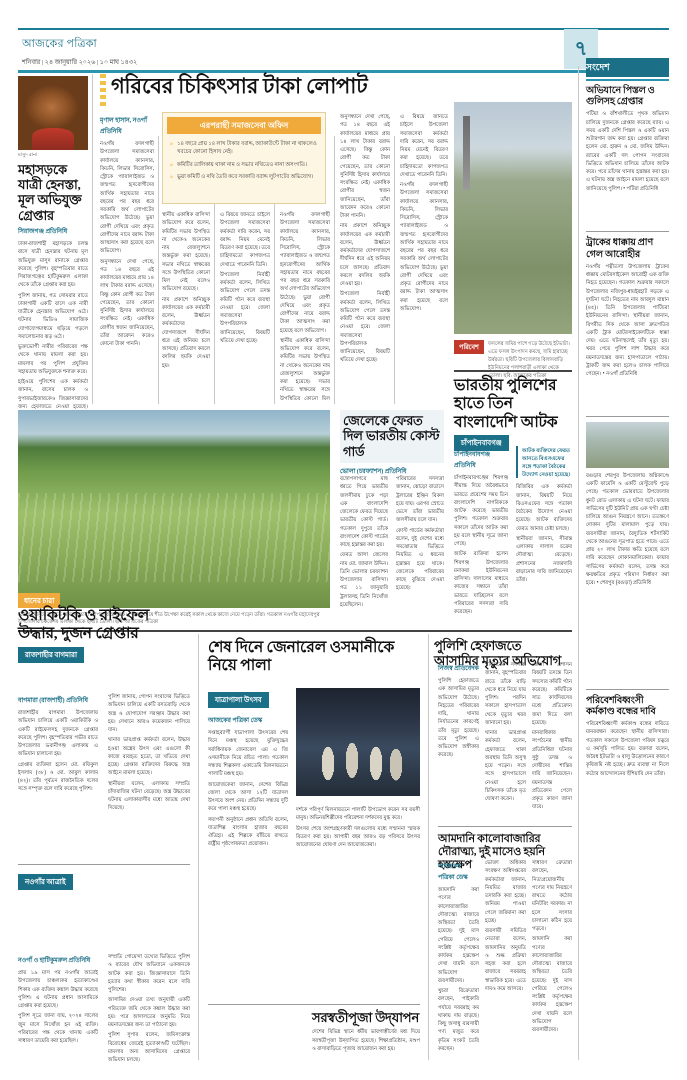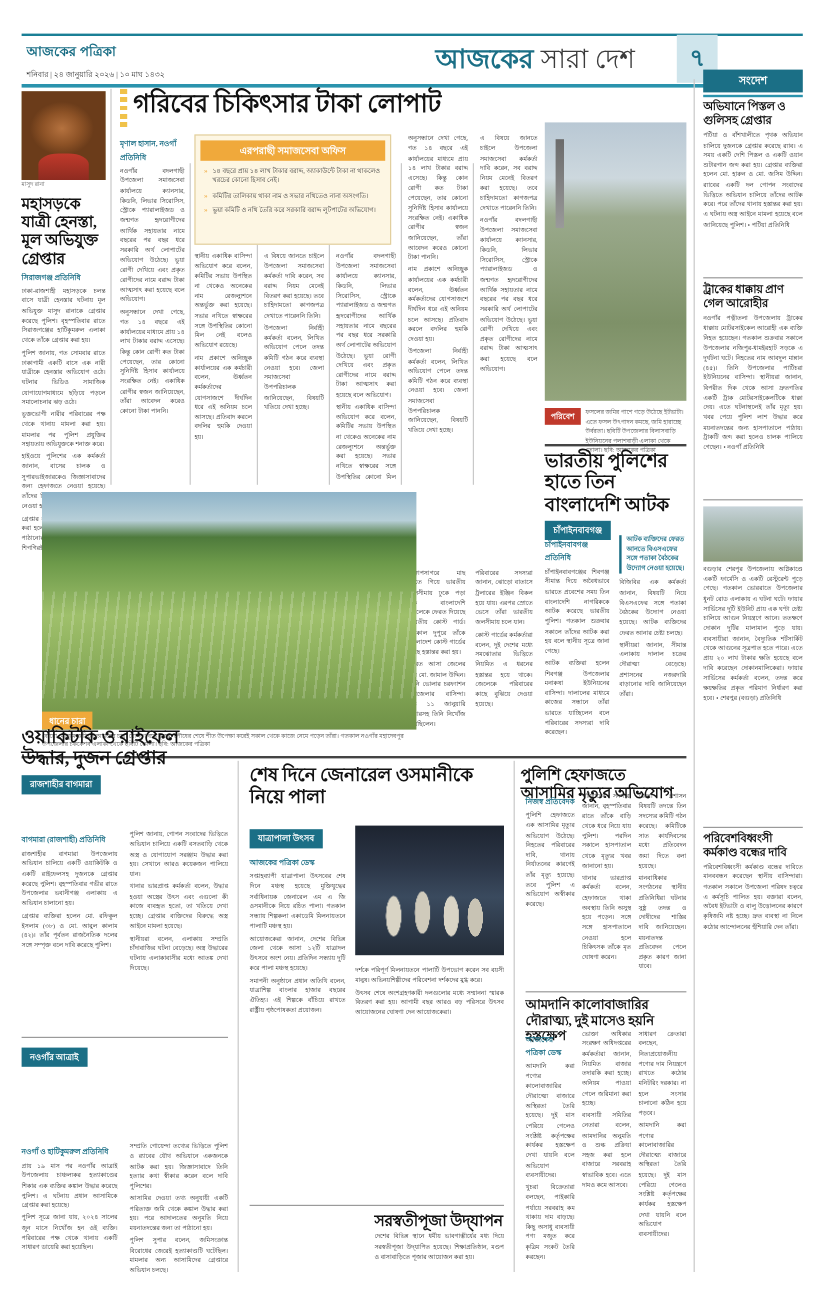--- a/index.html
+++ b/index.html
@@ -7,21 +7,21 @@
     width:687px;height:1080px;overflow:hidden;
     font-family:"Liberation Serif",serif;
     color:#111;
   }
   .page{position:relative;width:687px;height:1080px;background:#fff;}
   .inner{position:absolute;left:18px;top:28px;width:651px;height:1032px;}
 
   
   .masthead{position:relative;height:44px;border-top:2px solid #1a7f96;}
   .mh-left{position:absolute;left:4px;top:5px;}
-  .mh-brand{font-size:11px;font-weight:bold;color:#1b6f86;letter-spacing:.2px;}
+  .mh-brand{font-size:11px;font-weight:normal;color:#1b6f86;letter-spacing:.2px;}
   .mh-date{font-size:6.4px;color:#333;margin-top:3px;}
   .mh-center{position:absolute;left:345px;top:2px;display:flex;align-items:baseline;gap:6px;}
   .mh-c1{font-size:22px;font-weight:bold;color:#1b6f86;}
   .mh-c2{font-size:22px;color:#3b3b3b;}
   .mh-page{position:absolute;left:546px;top:-1px;width:34px;height:40px;background:#cfe5ec;
            display:flex;align-items:center;justify-content:center;font-size:20px;color:#1b6f86;font-weight:bold;}
   .mh-rule{position:absolute;left:0;top:40px;width:582px;height:3px;background:#2a93ad;}
 
   
   .body-grid{position:absolute;left:0;top:46px;width:651px;height:986px;}
@@ -50,21 +50,21 @@
 
   
   .infobox{border:1px solid #e2cf9e;background:#fdf6e3;padding:5px 7px 6px;box-sizing:border-box;}
   .infobox .ib-h{background:#f0a93b;color:#fff;font-size:8px;font-weight:bold;text-align:center;
                  padding:2px 0;margin:-1px -3px 5px;}
   .infobox ul{margin:0;padding:0;list-style:none;}
   .infobox li{font-size:5.4px;line-height:1.55;color:#3a3a3a;position:relative;
               padding-left:7px;margin-bottom:4px;}
   .infobox li:before{content:"»";position:absolute;left:0;top:0;color:#f0a93b;font-size:6px;}
 
-  .sidebar-h{background:#1b6f86;color:#fff;font-size:9px;font-weight:bold;text-align:center;padding:2px 0;}
+  .sidebar-h{background:#1b6f86;color:#fff;font-size:9px;font-weight:bold;padding:2px 0;}
   .sb-rule{height:2px;background:#2a93ad;margin:2px 0 4px;}
 
   
   .ph{position:relative;overflow:hidden;background:#ccc;}
   .ph-portrait{background:
      radial-gradient(ellipse 38% 30% at 48% 42%, #b5723f 0%, #8d5226 60%, #6b3c1a 100%),
      linear-gradient(180deg,#dfe6c9 0%,#cfd9b2 45%,#c8b98c 100%);}
   .ph-portrait:after{content:"";position:absolute;left:20%;bottom:0;width:60%;height:30%;
      background:linear-gradient(180deg,#c0392b,#8e2b20);border-radius:40% 40% 0 0;}
   .ph-brick{background:
@@ -93,24 +93,20 @@
 <body>
 
 <div class="page">
 <div class="inner">
 
   <div class="masthead">
     <div class="mh-left">
       <div class="mh-brand">আজকের পত্রিকা</div>
       <div class="mh-date">শনিবার | ২৪ জানুয়ারি ২০২৬ | ১০ মাঘ ১৪৩২</div>
     </div>
-    <div class="mh-center">
-      <span class="mh-c1">আজকের</span>
-      <span class="mh-c2">সারা দেশ</span>
-    </div>
     <div class="mh-page">৭</div>
     <div class="mh-rule"></div>
   </div>
 
   <div class="body-grid">
 
     <div class="vline" style="left:74px;top:0;height:330px;"></div>
     <div class="vline" style="left:140px;top:62px;height:268px;"></div>
     <div class="vline" style="left:196px;top:62px;height:268px;"></div>
     <div class="vline" style="left:256px;top:62px;height:268px;"></div>
@@ -216,34 +212,38 @@
     <div class="col" style="left:498px;top:372px;width:56px;">
       <div style="border-left:2px solid #1b6f86;padding-left:4px;margin-bottom:4px;">
         <div style="font-size:5.4px;color:#1b6f86;line-height:1.5;font-weight:bold;">আটক ব্যক্তিদের ফেরত আনতে বিএসএফের সঙ্গে পতাকা বৈঠকের উদ্যোগ নেওয়া হয়েছে।</div>
       </div>
       <div class="txt" style="height:148px;">
         <p>বিজিবির এক কর্মকর্তা জানান, বিষয়টি নিয়ে বিএসএফের সঙ্গে পতাকা বৈঠকের উদ্যোগ নেওয়া হয়েছে। আটক ব্যক্তিদের ফেরত আনার চেষ্টা চলছে।</p>
         <p>স্থানীয়রা জানান, সীমান্ত এলাকায় দালাল চক্রের দৌরাত্ম্য বেড়েছে। প্রশাসনের নজরদারি বাড়ানোর দাবি জানিয়েছেন তাঁরা।</p>
       </div>
     </div>
 
+    <div class="col" style="left:322px;top:336px;width:104px;">
+      <div class="hl hl-m" style="background:#eef3f6;padding:3px 3px 4px;">জেলেকে ফেরত দিল ভারতীয় কোস্ট গার্ড</div>
+      <div class="byline">ভোলা (চরফ্যাশন) প্রতিনিধি</div>
+    </div>
     <div class="col" style="left:322px;top:400px;width:48px;">
       <div class="txt" style="height:160px;">
         <p>বঙ্গোপসাগরে মাছ ধরতে গিয়ে ভারতীয় জলসীমায় ঢুকে পড়া এক বাংলাদেশি জেলেকে ফেরত দিয়েছে ভারতীয় কোস্ট গার্ড। গতকাল দুপুরে তাঁকে বাংলাদেশ কোস্ট গার্ডের কাছে হস্তান্তর করা হয়।</p>
         <p>ফেরত আসা জেলের নাম মো. জামাল উদ্দিন। তিনি ভোলার চরফ্যাশন উপজেলার বাসিন্দা। গত ১১ জানুয়ারি ট্রলারসহ তিনি নিখোঁজ হয়েছিলেন।</p>
       </div>
     </div>
     <div class="col" style="left:378px;top:400px;width:48px;">
       <div class="txt" style="height:160px;">
         <p>পরিবারের সদস্যরা জানান, ঝোড়ো বাতাসে ট্রলারের ইঞ্জিন বিকল হয়ে যায়। এরপর স্রোতে ভেসে তাঁরা ভারতীয় জলসীমায় চলে যান।</p>
         <p>কোস্ট গার্ডের কর্মকর্তারা বলেন, দুই দেশের মধ্যে সমঝোতার ভিত্তিতে নিয়মিত এ ধরনের হস্তান্তর হয়ে থাকে। জেলেকে পরিবারের কাছে বুঝিয়ে দেওয়া হয়েছে।</p>
       </div>
     </div>
 
-    <div class="col" style="left:17px;top:336px;width:312px;">
+    <div class="col" style="left:0;top:336px;width:312px;">
       <div class="ph ph-paddy" style="width:312px;height:198px;">
         <span class="cap-strip">ধানের চারা</span>
       </div>
       <div class="cap" style="margin-top:3px;line-height:1.4;">বোরো মৌসুমে জমিতে আমনের চারা রোপণে ব্যস্ত কৃষক। পৌষের শেষে শীত উপেক্ষা করেই সকাল থেকে কাজে নেমে পড়েন তাঁরা। গতকাল নওগাঁর মহাদেবপুর উপজেলার চককেশব এলাকা থেকে ছবিটি তোলা।  ছবি: আজকের পত্রিকা</div>
     </div>
 
     <div class="hline2" style="left:0;top:556px;width:554px;"></div>
 
     <div class="col" style="left:0;top:532px;width:172px;">
       <div class="hl hl-l">ওয়াকিটকি ও রাইফেল উদ্ধার, দুজন গ্রেপ্তার</div>

